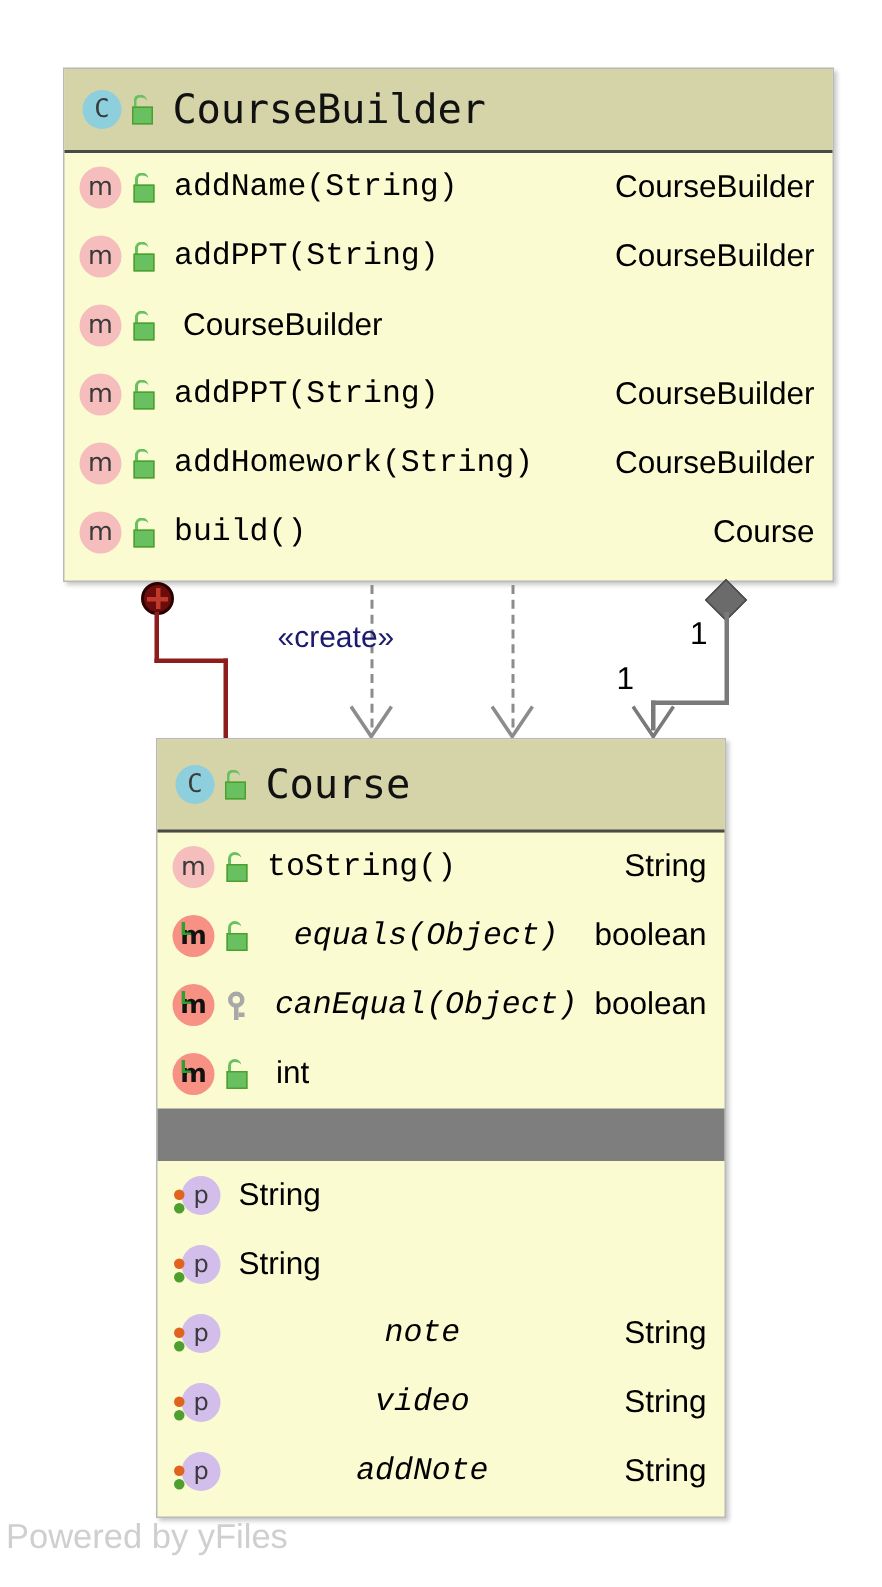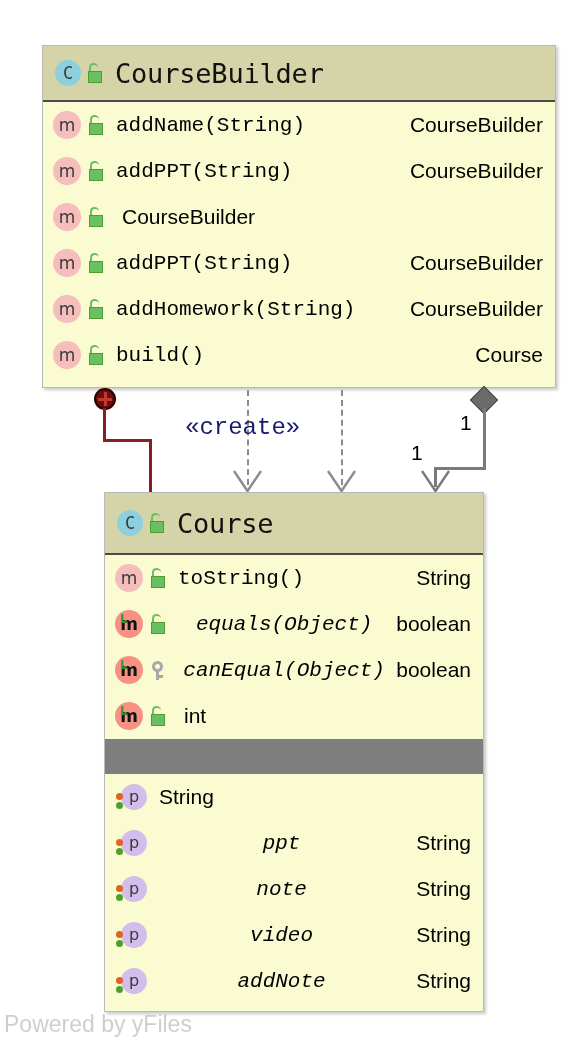--- a/index.html
+++ b/index.html
@@ -95,22 +95,22 @@
   .anchor{position:absolute;width:22px;height:22px;border-radius:50%;
     background:#6b0d0d;border:2px solid #2a0000;box-sizing:border-box;}
   .anchor .h{position:absolute;left:2px;top:8px;width:14px;height:3px;background:#c0392b;}
   .anchor .v{position:absolute;left:8px;top:2px;width:3px;height:14px;background:#c0392b;}
 
   .diamond{position:absolute;width:20px;height:20px;background:#6b6b6b;
     border:1px solid #4a4a4a;transform:rotate(45deg);box-sizing:border-box;}
 
   .edge-label{position:absolute;font-size:21px;color:#000;
     font-family:"Liberation Sans",sans-serif;white-space:nowrap;}
-  .stereo{position:absolute;font-size:24px;color:#1a1a6e;white-space:nowrap;
-    font-family:Liberation Mono, monospace;}
+  .stereo{position:absolute;font-size:20px;color:#1a1a6e;white-space:nowrap;
+    font-family:Liberation Sans, sans-serif;}
 
   .watermark{position:absolute;font-size:23px;color:#cfcfcf;white-space:nowrap;
     font-family:"Liberation Sans",sans-serif;}
 </style>
 </head>
 <body>
 
 <div id="canvas">
 
   <div class="uml-class" style="left:42px;top:45px;width:514px;height:343px;">
@@ -313,21 +313,20 @@
         </span>
         <span class="row-type">String</span>
       </div>
 
       <div class="uml-row" style="height:46px;">
         <span class="ic ic-prop">
           <span class="dot dot-g"></span>
             <span class="dot dot-s"></span>
             <span class="gl">p</span>
         </span>
-        <span class="row-name italic">ppt</span>
         <span class="row-type">String</span>
       </div>
 
       <div class="uml-row" style="height:46px;">
         <span class="ic ic-prop">
           <span class="dot dot-g"></span>
             <span class="dot dot-s"></span>
             <span class="gl">p</span>
         </span>
         <span class="row-name italic">note</span>

